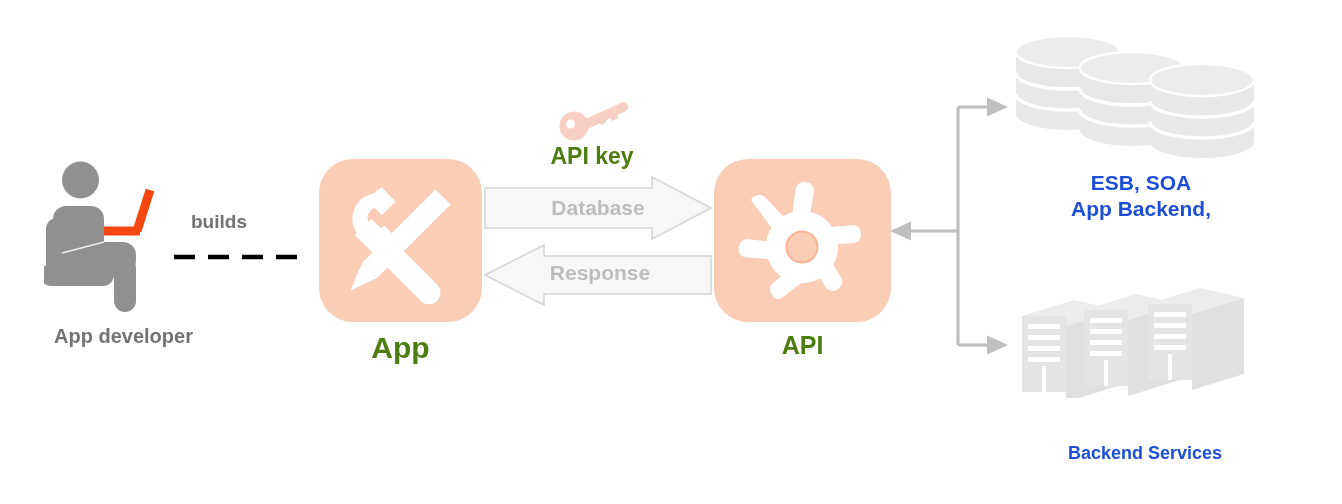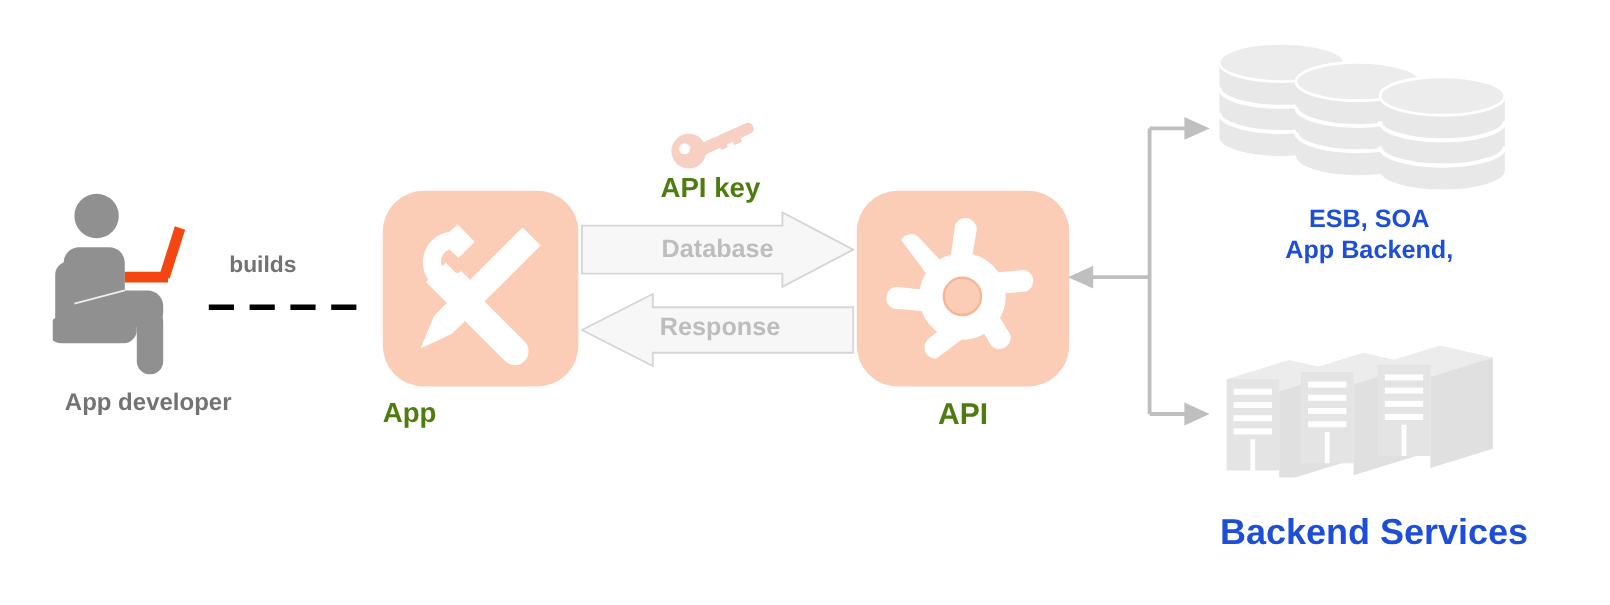--- a/index.html
+++ b/index.html
@@ -51,42 +51,42 @@
   #builds-label { left: 191px; top: 211px; font-size: 19px; }
   #builds-dash  { left: 172px; top: 246px; width: 130px; height: 6px; }
 
   
   .tile {
     border-radius: 34px;
     background: #fbcdb7;
   }
   #app-tile { left: 319px; top: 159px; width: 163px; height: 163px; }
   #api-tile { left: 714px; top: 159px; width: 177px; height: 163px; }
-  #app-tile-label { left: 319px; top: 331px; width: 163px; text-align: left; font-size: 23px; }
+  #app-tile-label { left: 319px; top: 331px; width: 163px; text-align: center; font-size: 30px; }
   #api-tile-label { left: 714px; top: 331px; width: 177px; text-align: center; font-size: 25px; }
   .tile-glyph { position: absolute; left: 0; top: 0; width: 100%; height: 100%; }
 
   
   #apikey-icon  { left: 556px; top: 100px; width: 74px; height: 42px; }
   #apikey-label { left: 497px; top: 143px; width: 190px; text-align: center; font-size: 23px; }
 
   
   #request-arrow  { left: 484px; top: 176px; width: 228px; height: 64px; }
   #response-arrow { left: 484px; top: 244px; width: 228px; height: 62px; }
   #request-text   { left: 510px; top: 196px; width: 176px; text-align: center; font-size: 21px; }
   #response-text  { left: 512px; top: 261px; width: 176px; text-align: center; font-size: 21px; }
 
   
   #connectors { left: 888px; top: 95px; width: 126px; height: 262px; }
 
   
   #db-icon { left: 1016px; top: 34px; width: 246px; height: 128px; }
   #db-label { left: 1008px; top: 170px; width: 266px; font-size: 21px; }
   #servers-icon { left: 1022px; top: 286px; width: 238px; height: 112px; }
-  #servers-label { left: 990px; top: 425px; width: 310px; font-size: 30px; }
+  #servers-label { left: 990px; top: 442px; width: 310px; font-size: 18px; }
 </style>
 </head>
 <body>
 
 <div id="canvas">
 
   <div class="abs" id="dev-figure">
     <svg viewBox="0 0 132 152" width="132" height="152" aria-hidden="true">
 
       <circle cx="36.5" cy="20" r="18.5" fill="#909090"></circle>

